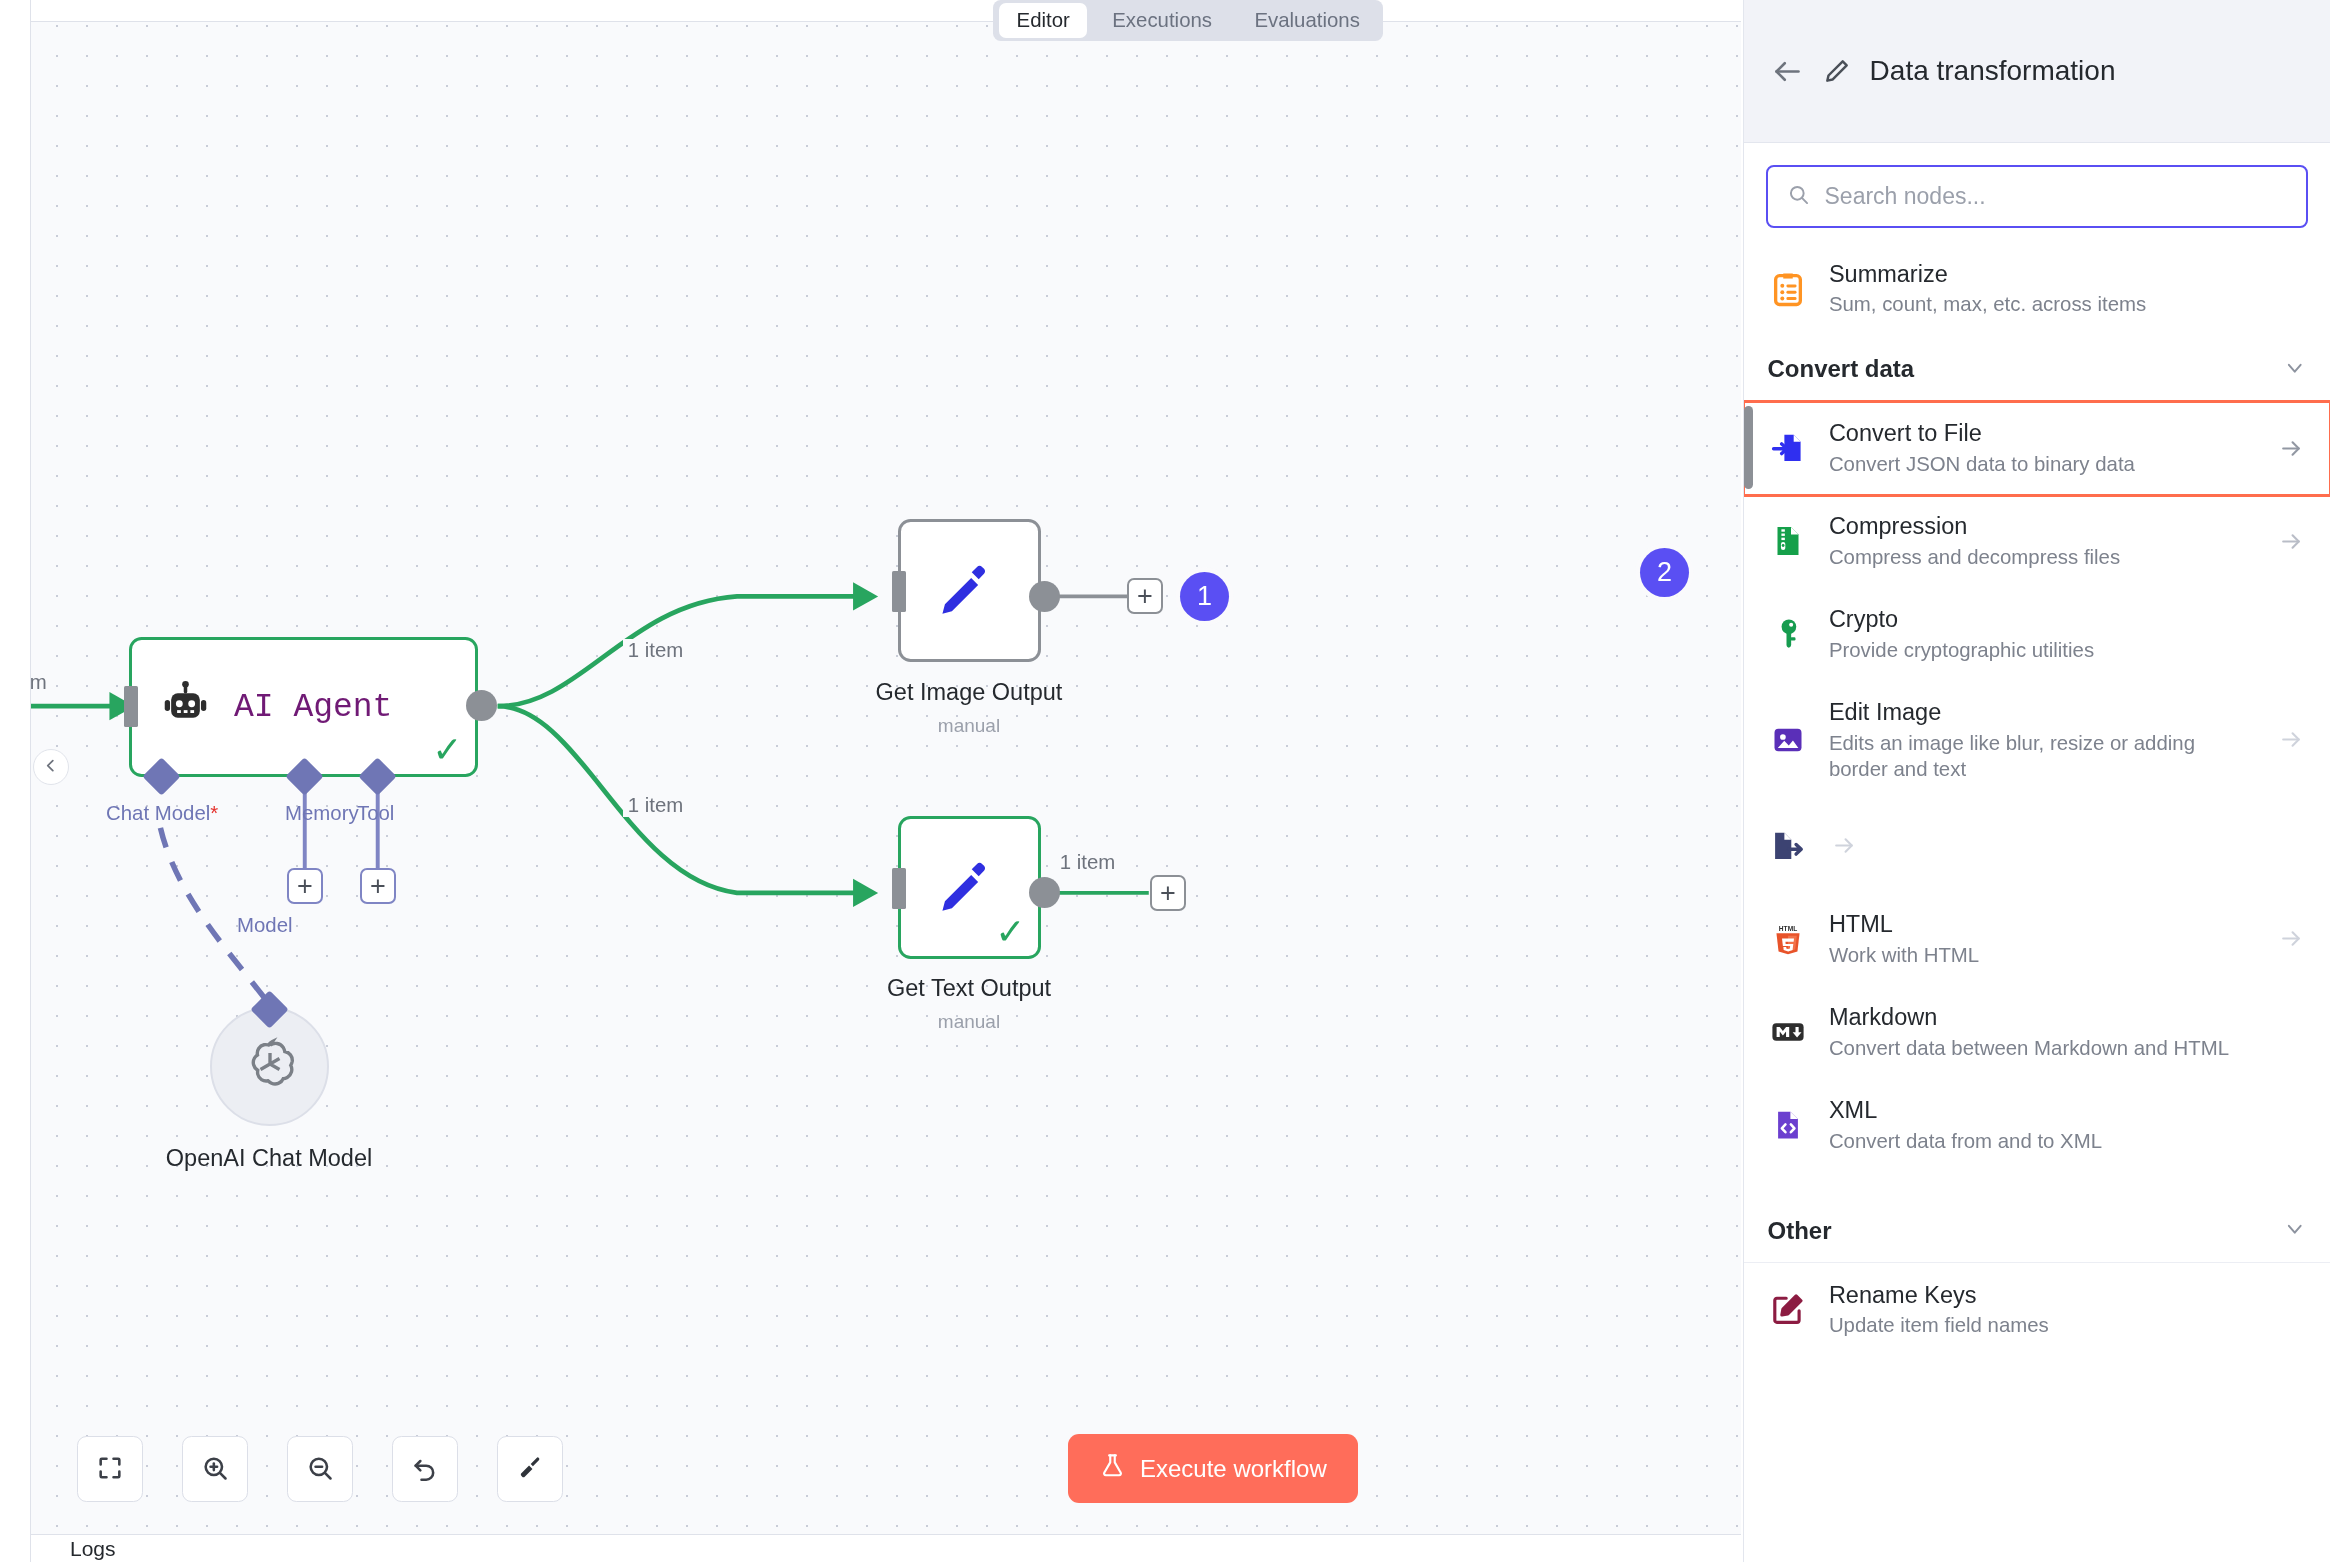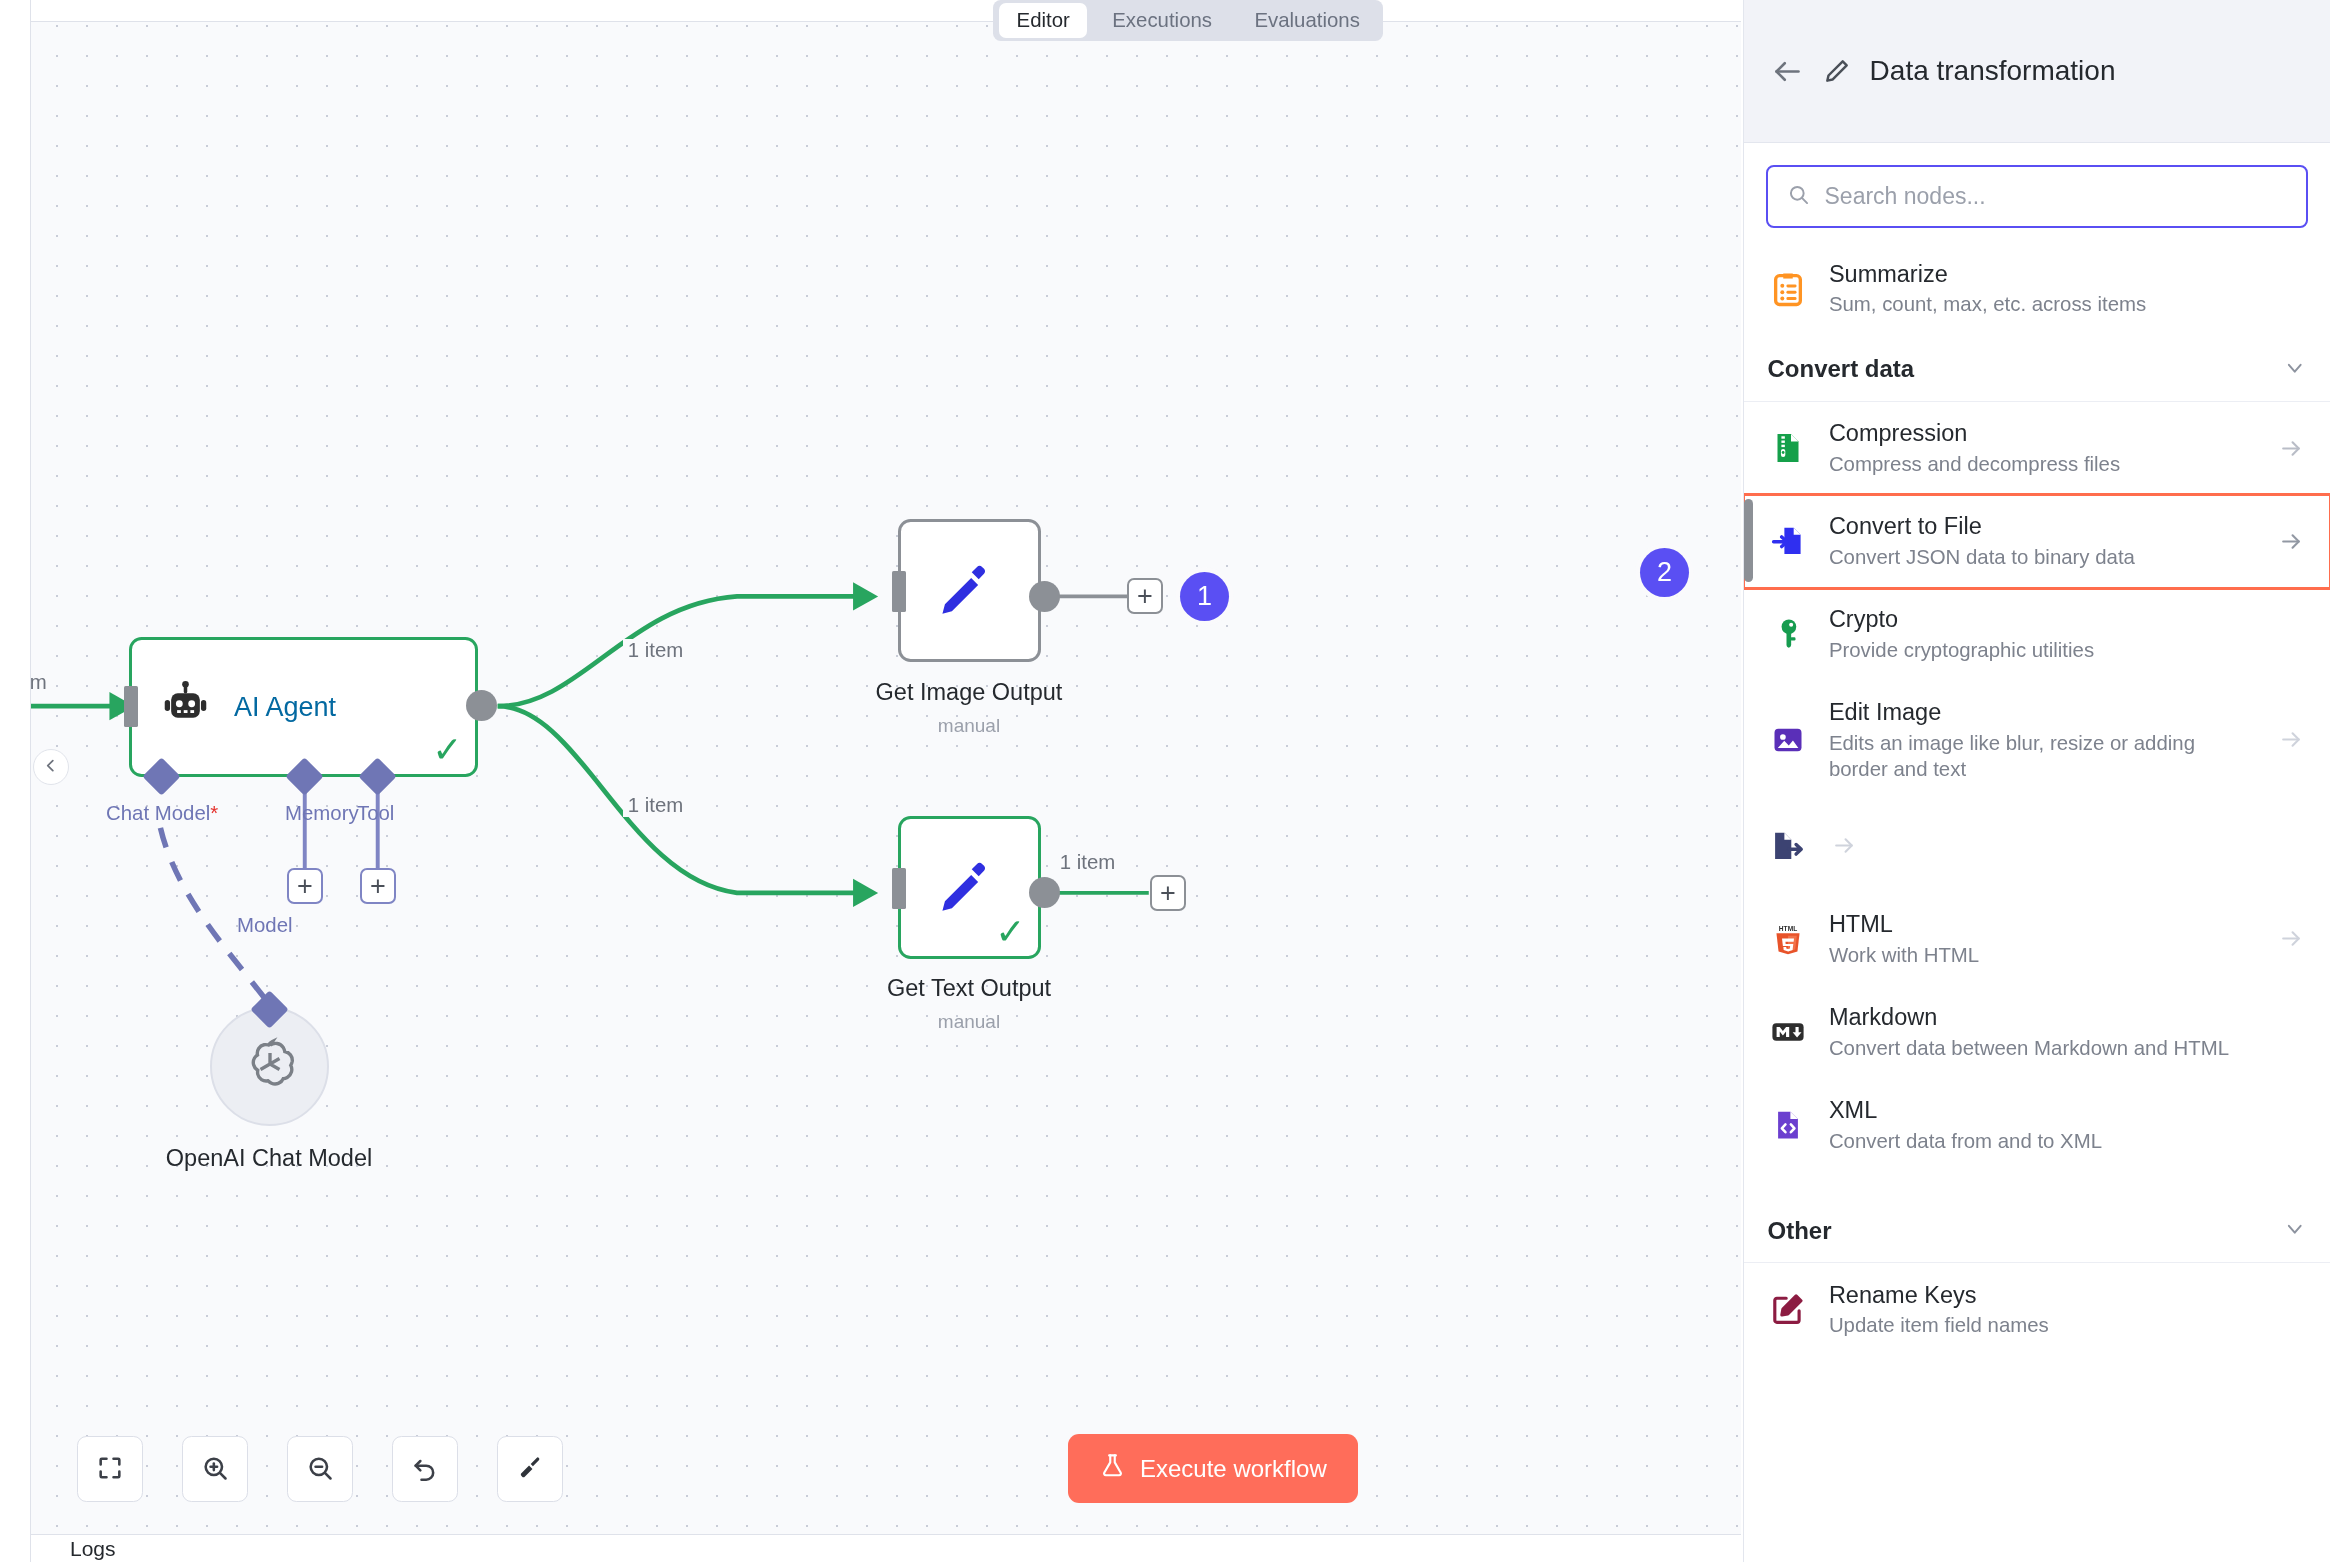--- a/index.html
+++ b/index.html
@@ -53,21 +53,21 @@
   }
 
   
   .node-box {
     position: absolute; background: #ffffff; border-radius: 12.6px;
     display: flex; align-items: center; justify-content: center;
     z-index: 4; cursor: pointer;
   }
   .node-agent { left: 98px; top: 637px; width: 349px; height: 140px;
     border: 3.1px solid #28a55f; justify-content: flex-start; padding-left: 27px; gap: 22px; }
-  .agent-label { font-size: 27px; color: #0369a1; }
+  .agent-label { font-size: 33px; color: #701a75; font-family: Liberation Mono, monospace; }
 
   .node-sq { width: 143px; height: 143px; }
   .node-img { left: 867px; top: 519px; border: 3.1px solid #8c9096; }
   .node-txt { left: 867px; top: 816px; border: 3.1px solid #28a55f; }
 
   .node-caption {
     position: absolute; text-align: center; z-index: 4;
     font-size: 23.5px; color: #25292e; white-space: nowrap;
   }
   .node-subcaption {
@@ -442,20 +442,41 @@
 
       <div class="section-head">
         <span class="section-title">Convert data</span>
         <span>
           <svg width="23.5" height="23.5" viewBox="0 0 24 24" fill="none" stroke="#8d939f" stroke-width="2" stroke-linecap="round" stroke-linejoin="round">
               <polyline points="6 9 12 16 18 9"></polyline>
             </svg>
         </span>
       </div>
 
+      <div class="node-row row-highlight">
+        <span class="row-icon">
+          <svg width="36" height="36" viewBox="0 0 24 24">
+            <path d="M9.6 3.2h6.2l4.6 4.6v12.9H9.6z" fill="#2f2ff0"></path>
+            <path d="M15.8 3.2l4.6 4.6h-4.6z" fill="#ffffff"></path>
+            <path d="M2.4 12.5h7.6M7.8 9.3l3.6 3.2-3.6 3.2" stroke="#2f2ff0" stroke-width="2.3" fill="none" stroke-linecap="round" stroke-linejoin="round"></path>
+          </svg>
+        </span>
+        <span class="row-text">
+          <span class="row-title" style="display:block">Convert to File</span>
+          <span class="row-desc" style="display:block">Convert JSON data to binary data</span>
+        </span>
+        <span class="row-arrow">
+          <svg width="25" height="25" viewBox="0 0 24 24" fill="none" stroke="#9298a3" stroke-width="2" stroke-linecap="round" stroke-linejoin="round">
+              <line x1="4" y1="12" x2="19" y2="12"></line>
+              <polyline points="13 6 19 12 13 18"></polyline>
+            </svg>
+        </span>
+        <span class="panel-scrollthumb" style="top:4.7px; height:83px;"></span>
+      </div>
+
       <div class="node-row">
         <span class="row-icon">
           <svg width="36" height="36" viewBox="0 0 24 24">
             <path d="M5 2.6h9l5 5v13.8H5z" fill="#15a04a"></path>
             <path d="M14 2.6l5 5h-5z" fill="#ffffff"></path>
             <rect x="7.6" y="4.2" width="2.3" height="1.6" fill="#ffffff"></rect>
             <rect x="7.6" y="7.0" width="2.3" height="1.6" fill="#ffffff"></rect>
             <rect x="7.6" y="9.8" width="2.3" height="1.6" fill="#ffffff"></rect>
             <rect x="7.3" y="12.6" width="2.9" height="5.4" rx="1.4" fill="#ffffff"></rect>
             <circle cx="8.75" cy="15" r="0.95" fill="#15a04a"></circle>
@@ -466,41 +487,20 @@
           <span class="row-desc" style="display:block">Compress and decompress files</span>
         </span>
         <span class="row-arrow">
           <svg width="25" height="25" viewBox="0 0 24 24" fill="none" stroke="#b9bdc7" stroke-width="2" stroke-linecap="round" stroke-linejoin="round">
               <line x1="4" y1="12" x2="19" y2="12"></line>
               <polyline points="13 6 19 12 13 18"></polyline>
             </svg>
         </span>
       </div>
 
-      <div class="node-row row-highlight">
-        <span class="row-icon">
-          <svg width="36" height="36" viewBox="0 0 24 24">
-            <path d="M9.6 3.2h6.2l4.6 4.6v12.9H9.6z" fill="#2f2ff0"></path>
-            <path d="M15.8 3.2l4.6 4.6h-4.6z" fill="#ffffff"></path>
-            <path d="M2.4 12.5h7.6M7.8 9.3l3.6 3.2-3.6 3.2" stroke="#2f2ff0" stroke-width="2.3" fill="none" stroke-linecap="round" stroke-linejoin="round"></path>
-          </svg>
-        </span>
-        <span class="row-text">
-          <span class="row-title" style="display:block">Convert to File</span>
-          <span class="row-desc" style="display:block">Convert JSON data to binary data</span>
-        </span>
-        <span class="row-arrow">
-          <svg width="25" height="25" viewBox="0 0 24 24" fill="none" stroke="#9298a3" stroke-width="2" stroke-linecap="round" stroke-linejoin="round">
-              <line x1="4" y1="12" x2="19" y2="12"></line>
-              <polyline points="13 6 19 12 13 18"></polyline>
-            </svg>
-        </span>
-        <span class="panel-scrollthumb" style="top:4.7px; height:83px;"></span>
-      </div>
-
       <div class="node-row">
         <span class="row-icon">
           <svg width="36" height="36" viewBox="0 0 24 24" fill="#169c4f">
             <circle cx="12.6" cy="7.2" r="4.9"></circle>
             <circle cx="14.1" cy="5.8" r="1.35" fill="#ffffff"></circle>
             <path d="M11 11.3h3.1v7.6c0 1.5-.7 2.2-1.6 2.2s-1.5-.7-1.5-2.2z"></path>
             <rect x="13.6" y="14.2" width="3.4" height="2.1" rx="0.8"></rect>
           </svg>
         </span>
         <span class="row-text">

